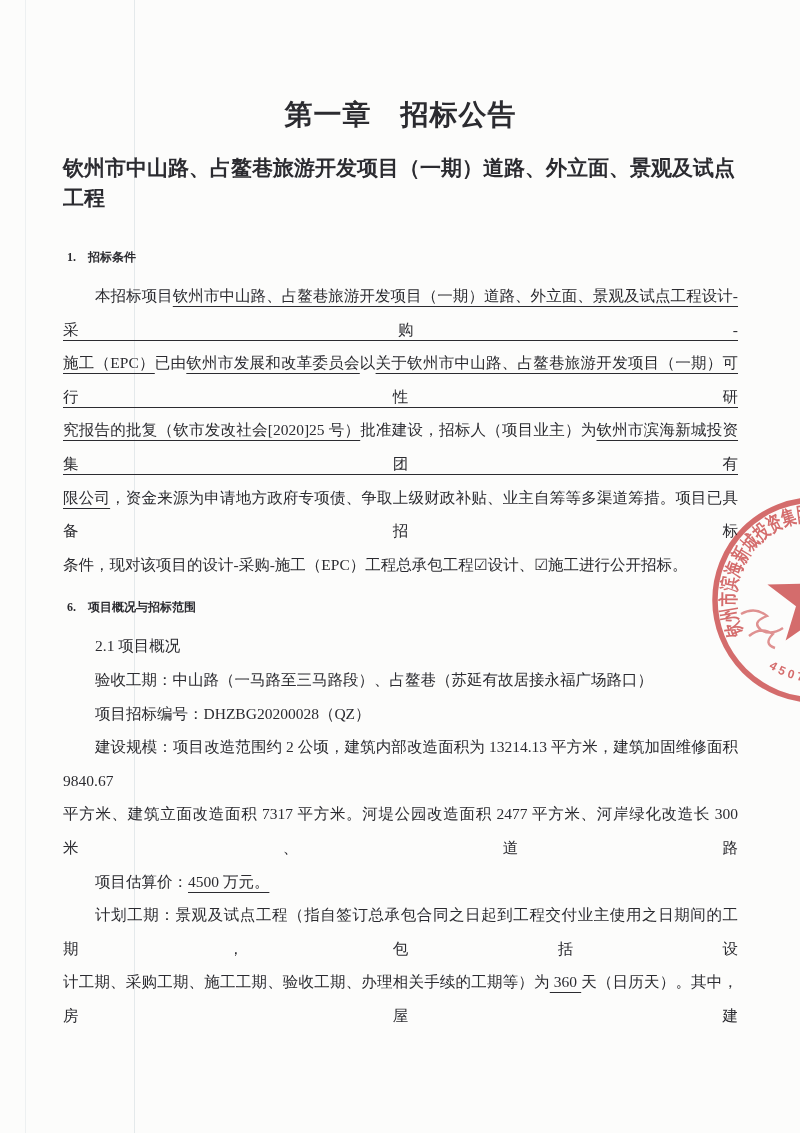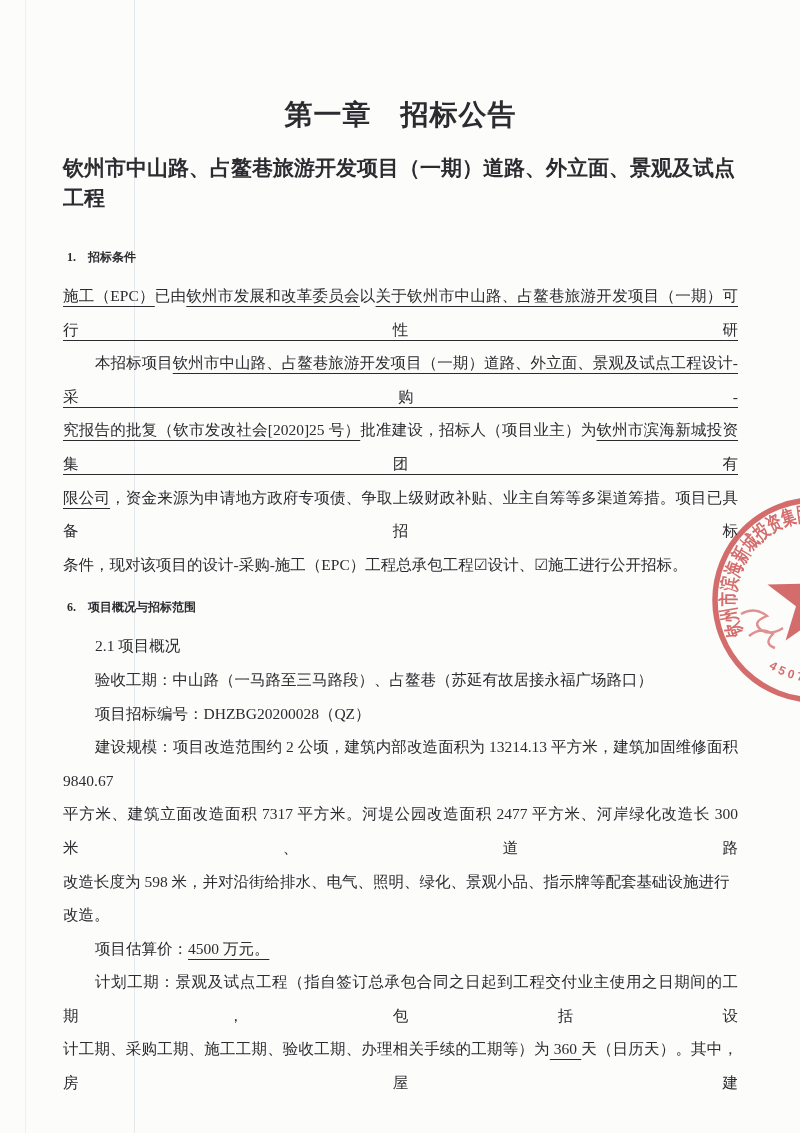--- a/index.html
+++ b/index.html
@@ -64,32 +64,31 @@
 
 <div class="page">
   <div class="crease-b"></div>
   <div class="crease-a"></div>
 
   <div class="content">
     <div class="doc-title">第一章　招标公告</div>
     <div class="doc-subtitle">钦州市中山路、占鳌巷旅游开发项目（一期）道路、外立面、景观及试点工程</div>
     <div id="blocks">
         <div class="blk-h first">1.　招标条件</div>
+        <div class="blk-line full ind"><span>本招标项目</span><span class="u">钦州市中山路、占鳌巷旅游开发项目（一期）道路、外立面、景观及试点工程设计-采购-</span></div>
         <div class="blk-line full"><span class="u">施工（EPC）</span><span>已由</span><span class="u">钦州市发展和改革委员会</span><span>以</span><span class="u">关于钦州市中山路、占鳌巷旅游开发项目（一期）可行性研</span></div>
-        <div class="blk-line full ind"><span>本招标项目</span><span class="u">钦州市中山路、占鳌巷旅游开发项目（一期）道路、外立面、景观及试点工程设计-采购-</span></div>
         <div class="blk-line full"><span class="u">究报告的批复（钦市发改社会[2020]25 号）</span><span>批准建设，招标人（项目业主）为</span><span class="u">钦州市滨海新城投资集团有</span></div>
         <div class="blk-line full"><span class="u">限公司</span><span>，资金来源为申请地方政府专项债、争取上级财政补贴、业主自筹等多渠道筹措。项目已具备招标</span></div>
         <div class="blk-line"><span>条件，现对该项目的设计-采购-施工（EPC）工程总承包工程☑设计、☑施工进行公开招标。</span></div>
         <div class="blk-h">6.　项目概况与招标范围</div>
         <div class="blk-line ind"><span>2.1 项目概况</span></div>
         <div class="blk-line ind"><span>验收工期：中山路（一马路至三马路段）、占鳌巷（苏延有故居接永福广场路口）</span></div>
         <div class="blk-line ind"><span>项目招标编号：DHZBG20200028（QZ）</span></div>
         <div class="blk-line full ind"><span>建设规模：项目改造范围约 2 公顷，建筑内部改造面积为 13214.13 平方米，建筑加固维修面积 9840.67</span></div>
         <div class="blk-line full"><span>平方米、建筑立面改造面积 7317 平方米。河堤公园改造面积 2477 平方米、河岸绿化改造长 300 米、道路</span></div>
-        <div class="blk-line"><span>改造长度为 598 米，并对沿街给排水、电气、照明、绿化、景观小品、指示牌等配套基础设施进行改造。</span></div>
         <div class="blk-line ind"><span>项目估算价：</span><span class="u">4500 万元。</span></div>
         <div class="blk-line full ind"><span>计划工期：景观及试点工程（指自签订总承包合同之日起到工程交付业主使用之日期间的工期，包括设</span></div>
         <div class="blk-line full"><span>计工期、采购工期、施工工期、验收工期、办理相关手续的工期等）为</span><span class="u"> 360 </span><span>天（日历天）。其中，房屋建</span></div>
       </div>
   </div>
 
   <svg class="stamp" viewBox="0 0 220 220">
     <circle cx="110" cy="110" r="100" fill="none" stroke="#cf4d4e" stroke-width="5.5"></circle>
     <path d="M110,60 L98.2,93.8 L62.4,94.6 L91,116.2 L80.6,150.5 L110,130 L139.4,150.5 L129,116.2 L157.6,94.6 L121.8,93.8 Z" fill="#cf4d4e"></path>
     <defs>

